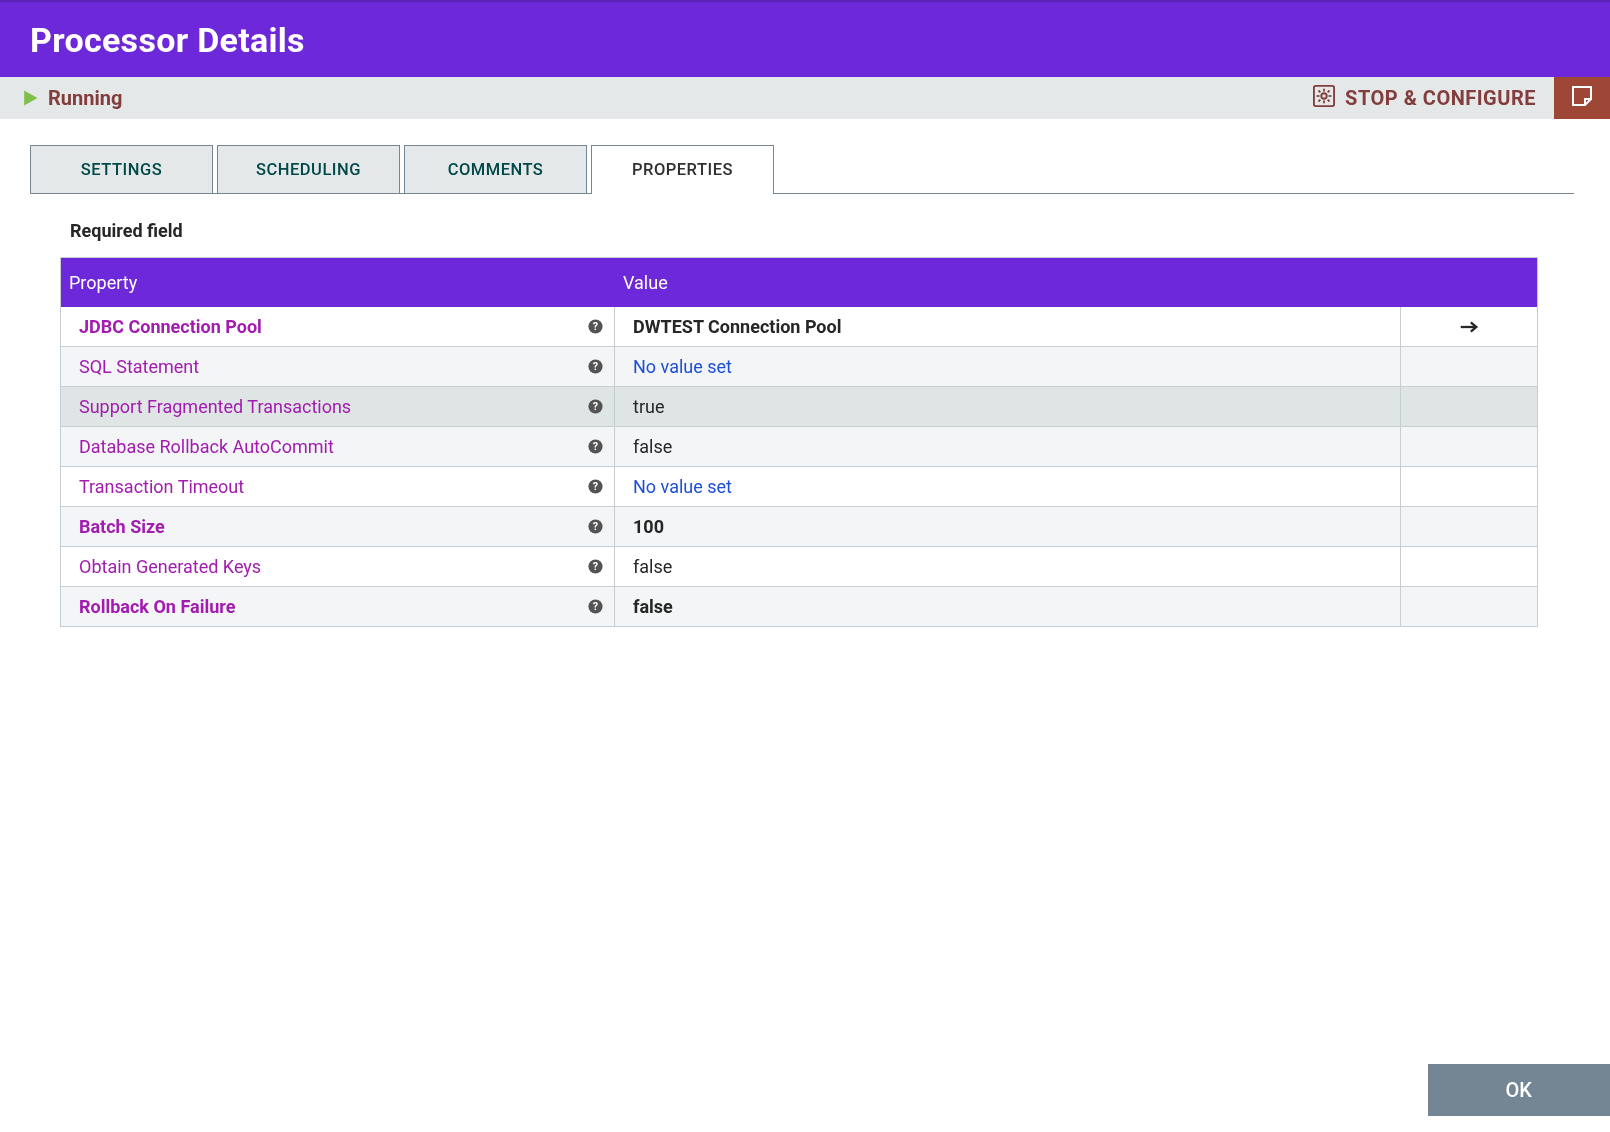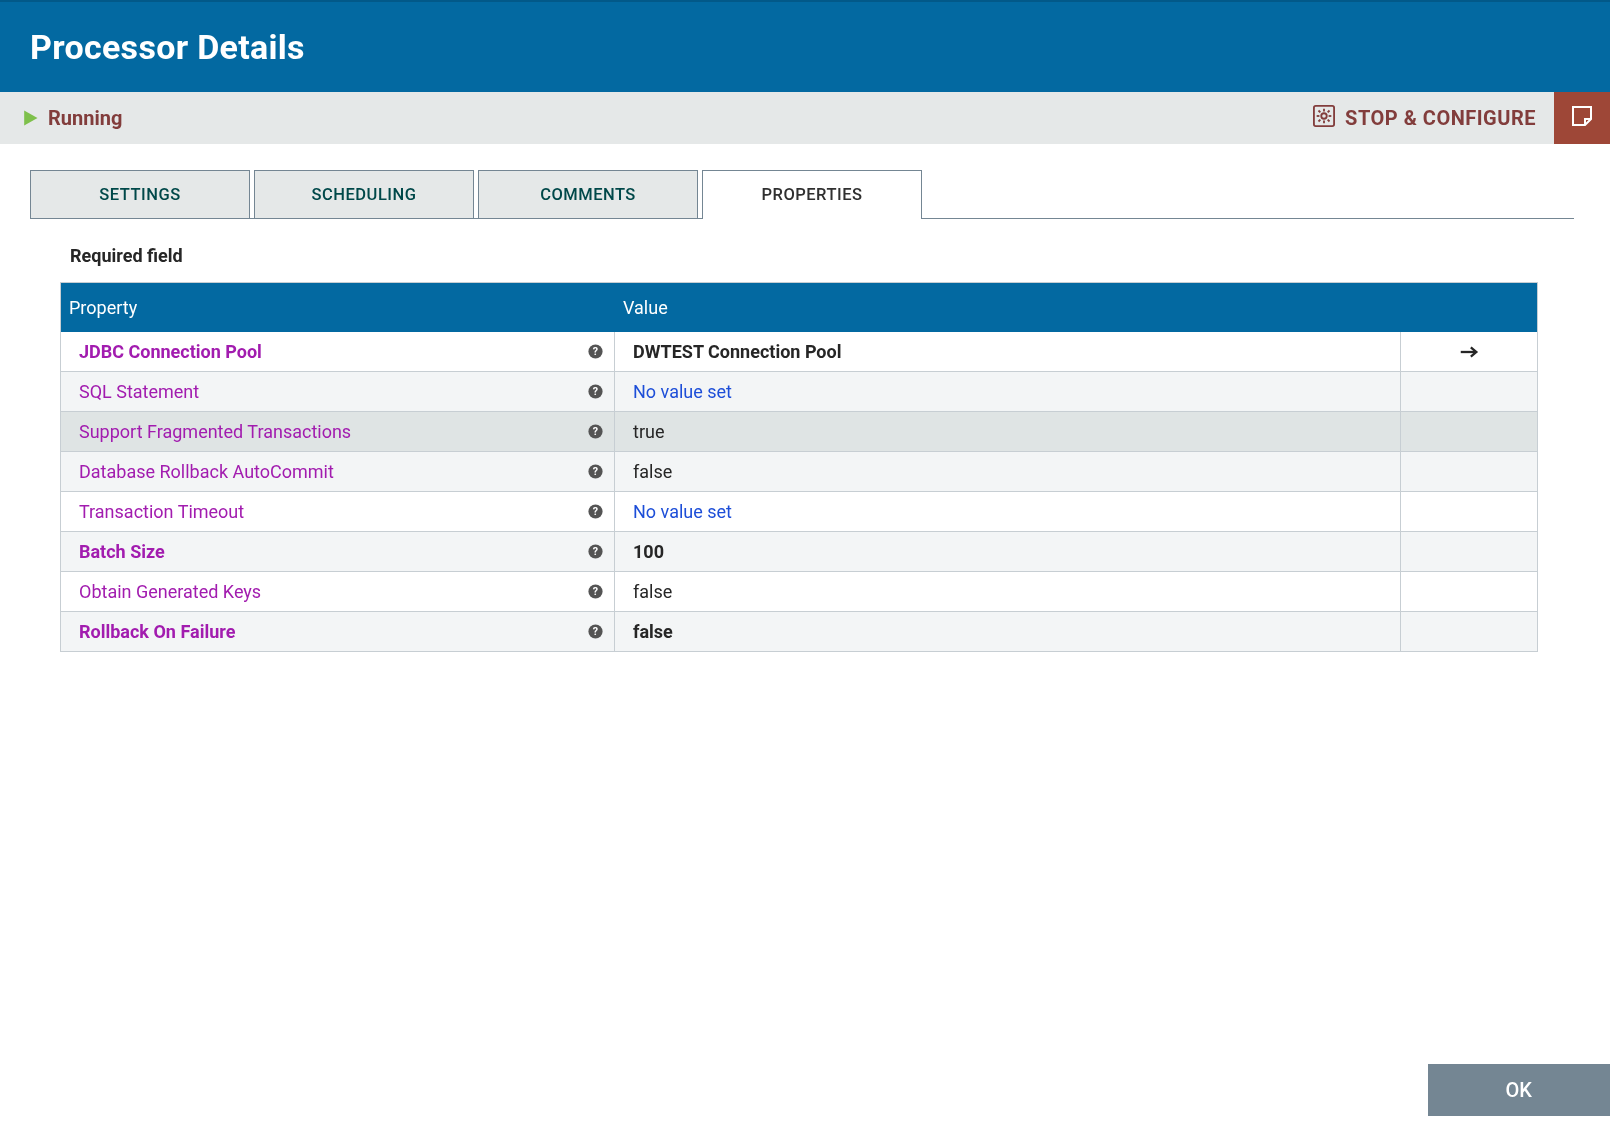--- a/index.html
+++ b/index.html
@@ -1,48 +1,48 @@
 <!DOCTYPE html>
 <html><head>
 <meta charset="utf-8">
 <style>
   * { box-sizing: border-box; margin: 0; padding: 0; font-family: -apple-system, BlinkMacSystemFont, "Segoe UI", Roboto, Helvetica, Arial, sans-serif; }
   body { background: #ffffff; width: 1610px; height: 1132px; overflow: hidden; position: relative; }
   
   .dialog { position: absolute; inset: 0; background: #ffffff; display: flex; flex-direction: column; }
   
   
-  .header { background: #0369a1; color: #ffffff; padding: 22px 46px 22px 30px; height: 92px; display:flex; align-items:center; border-top: 2px solid rgba(0,0,0,0.15);}
+  .header { background: #6d28d9; color: #ffffff; padding: 22px 46px 22px 30px; height: 77px; display:flex; align-items:center; border-top: 2px solid rgba(0,0,0,0.15);}
   .header-title { font-size: 34px; font-weight: 700; letter-spacing: 0.3px;}
   
   
-  .status-bar { background: #e5e8e8; height: 52px; display: flex; align-items: center; padding: 0 0 0 20px; }
+  .status-bar { background: #e5e8e8; height: 42px; display: flex; align-items: center; padding: 0 0 0 20px; }
   .status-left { display: flex; align-items: center; gap: 8px; }
   .play-icon svg { width: 20px; height: 20px; display:block; }
   .status-text { color: #823d3c; font-size: 20px; font-weight: 700; }
   .status-right { margin-left: auto; display:flex; align-items:stretch; height:100%; }
   .stop-config { display:flex; align-items:center; gap:10px; padding: 0 18px; color:#823d3c; font-size:20px; font-weight:700; letter-spacing:0.5px; cursor:pointer; }
   .stop-config svg { width:22px; height:22px; }
   .note-btn { width:56px; background:#9e4737; display:flex; align-items:center; justify-content:center; cursor:pointer;}
   .note-btn svg { width:24px; height:24px; }
   
   
   .tabs-wrap { padding-left: 30px; padding-right:36px; }
   .tabs { display:flex; border-bottom:1px solid #748693; margin-top:26px; }
-  .tab { border:1px solid #748693; border-bottom:none; background:#e5e8e8; color:#004849; font-size:16.5px; font-weight:500; letter-spacing:0.5px; padding:14px 0; width:220px; text-align:center; margin-right:4px; position:relative; cursor:pointer;}
+  .tab { border:1px solid #748693; border-bottom:none; background:#e5e8e8; color:#004849; font-size:16.5px; font-weight:500; letter-spacing:0.5px; padding:14px 0; width:183px; text-align:center; margin-right:4px; position:relative; cursor:pointer;}
   .tab.active { background:#ffffff; color:#303030; font-weight:500;}
   .tab.active::after{ content:""; position:absolute; left:0; right:0; bottom:-1px; height:1px; background:#ffffff;}
   
   
   .body-inner { padding: 26px 36px 0 30px; }
   .section-label { font-size:18px; font-weight:700; color:#262626; padding-left:10px; margin-bottom:16px;}
   
   
   .prop-table { border:1px solid #c7ced3; border-bottom:none; }
-  .thead { display:flex; background:#0369a1; color:#ffffff; font-size:18px; }
+  .thead { display:flex; background:#6d28d9; color:#ffffff; font-size:18px; }
   .th-prop { width:554px; padding:14px 0 14px 8px;}
   .th-val { flex:1; padding:14px 0 14px 8px;}
   .th-act { width:136px;}
   .row { display:flex; border-bottom:1px solid #c7ced3; min-height:40px; align-items:stretch;}
   .row:nth-child(even){ background:#f3f5f6;}
   .row.highlight { background:#dfe4e4;}
   .cell-prop { width:554px; display:flex; align-items:center; padding:8px 10px 8px 18px; border-right:1px solid #c7ced3; font-size:18px; color:#a21caf; gap:8px;}
   .cell-prop .name { flex:1; }
   .cell-prop.bold .name { font-weight:700;}
   .help-icon svg{ width:17px; height:17px; display:block;}

